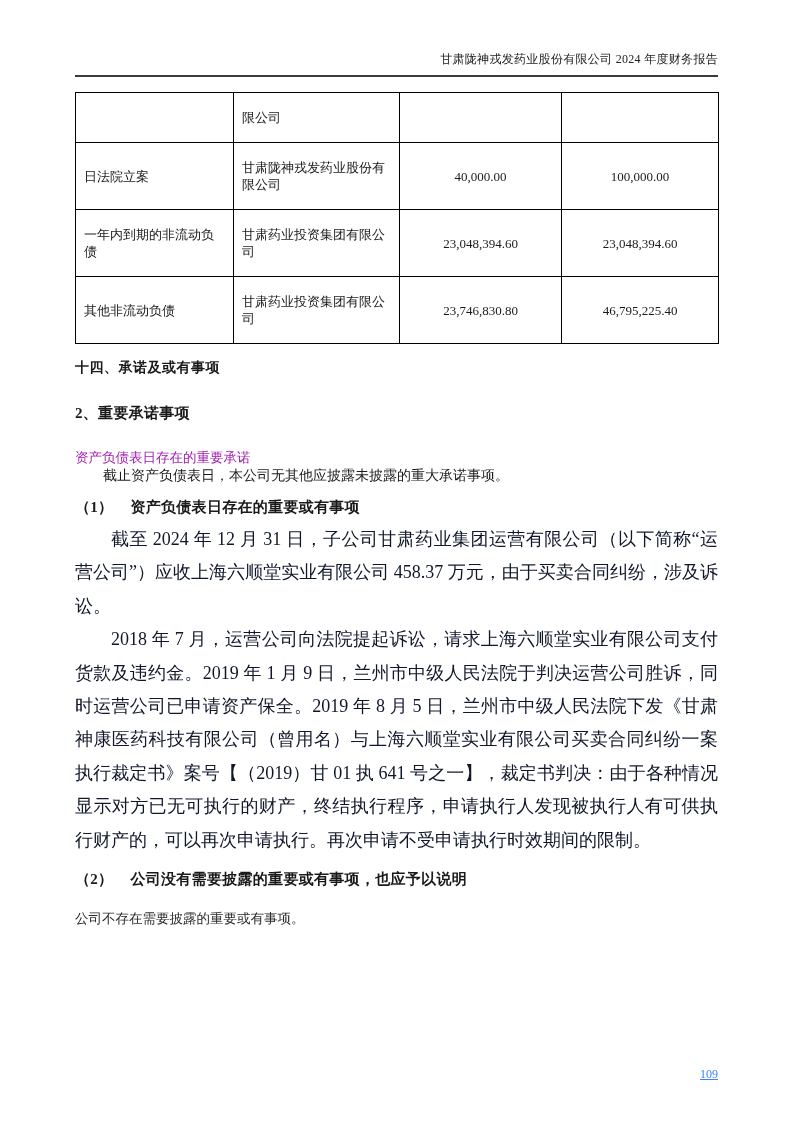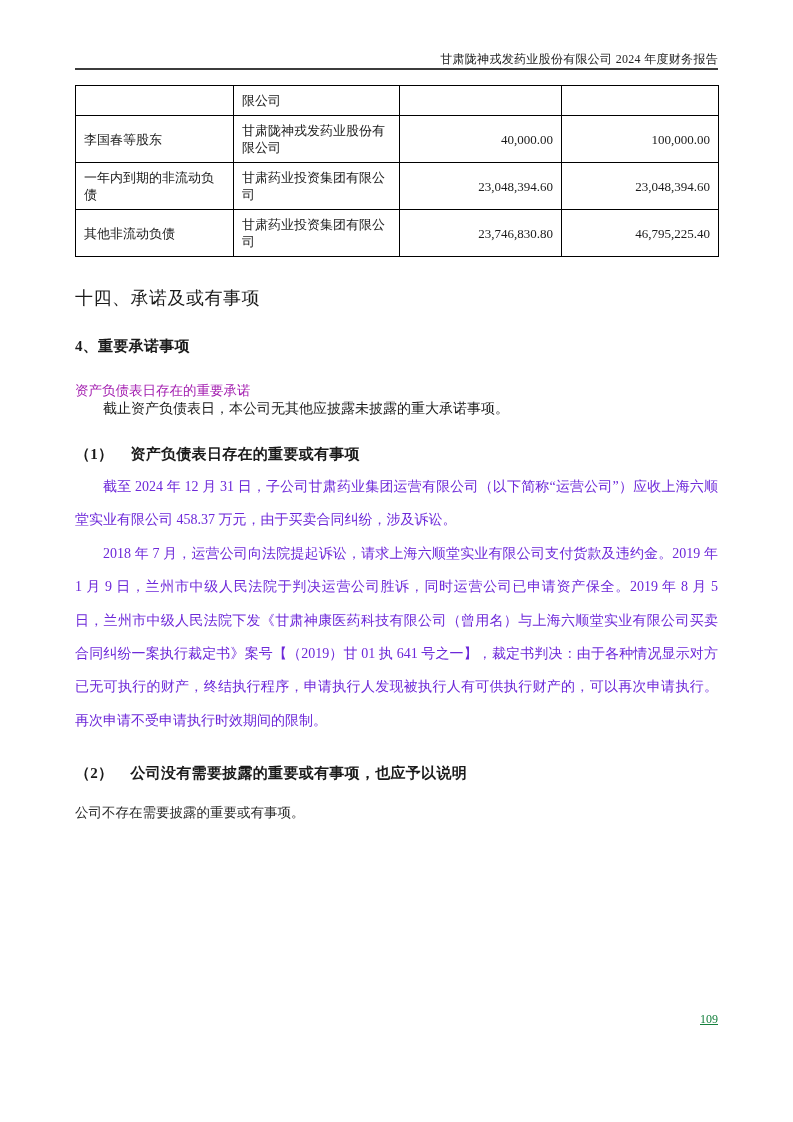--- a/index.html
+++ b/index.html
@@ -12,86 +12,87 @@
     color: #1a1a1a;
     overflow: hidden;
   }
   .content {
     padding: 50px 75px 0 75px;
   }
   .doc-header {
     text-align: right;
     font-size: 12px;
     line-height: 18px;
+    padding-bottom: 7px;
     border-bottom: 2px solid #3c3c3c;
     letter-spacing: 0.3px;
     color: #222;
   }
   table.liab-table {
     margin-top: 15px;
     width: 100%;
     border-collapse: collapse;
     font-size: 13px;
     table-layout: fixed;
   }
   table.liab-table td {
     border: 1px solid #000;
-    padding: 6px 8px;
+    padding: 16px 8px;
     line-height: 17px;
     vertical-align: middle;
     overflow: hidden;
   }
-  td.num { text-align: right; }
+  td.num { text-align: center; }
   .h-main {
-    margin-top: 29px;
-    font-size: 18px;
-    font-weight: normal;
+    margin-top: 15px;
+    font-size: 14px;
+    font-weight: bold;
     letter-spacing: 0.5px;
   }
   .h-sub {
     margin-top: 27px;
     font-size: 15px;
     font-weight: bold;
     letter-spacing: 0.3px;
   }
   .h-num {
-    margin-top: 27px;
+    margin-top: 13px;
     font-size: 15px;
     font-weight: bold;
     letter-spacing: 0.3px;
   }
   .h-num .num-part { margin-right: 17px; }
   .plain-label {
     margin-top: 26px;
     font-size: 13.5px;
     color: #a21caf;
   }
   .s1-text {
     font-size: 14px;
     text-indent: 2em;
   }
   .body-block { margin-top: 6px; }
   .para {
-    font-size: 14px;
+    font-size: 18px;
     line-height: 33.4px;
     text-align: justify;
     text-indent: 2em;
-    color: #6d28d9;
+    color: #0f172a;
   }
   .final-text {
     margin-top: 21px;
     font-size: 13.5px;
     color: #2a2a2a;
   }
   .page-number {
     position: absolute;
-    top: 1012px;
+    top: 1067px;
     right: 75px;
     font-size: 12px;
-    color: #15803d;
+    color: #3b82f6;
     text-decoration: underline;
   }
 </style>
 </head>
 <body>
 
 <div class="content">
 
   <div class="doc-header">甘肃陇神戎发药业股份有限公司 2024 年度财务报告</div>
 
@@ -103,21 +104,21 @@
       <col style="width:157px">
     </colgroup>
     <tbody>
       <tr>
         <td></td>
         <td>限公司</td>
         <td class="num"></td>
         <td class="num"></td>
       </tr>
       <tr>
-        <td>李国春等股东</td>
+        <td>日法院立案</td>
         <td>甘肃陇神戎发药业股份有限公司</td>
         <td class="num">40,000.00</td>
         <td class="num">100,000.00</td>
       </tr>
       <tr>
         <td>一年内到期的非流动负债</td>
         <td>甘肃药业投资集团有限公司</td>
         <td class="num">23,048,394.60</td>
         <td class="num">23,048,394.60</td>
       </tr>
@@ -125,21 +126,21 @@
         <td>其他非流动负债</td>
         <td>甘肃药业投资集团有限公司</td>
         <td class="num">23,746,830.80</td>
         <td class="num">46,795,225.40</td>
       </tr>
     </tbody>
   </table>
 
   <div class="h-main">十四、承诺及或有事项</div>
 
-  <div class="h-sub">4、重要承诺事项</div>
+  <div class="h-sub">2、重要承诺事项</div>
 
   <div class="plain-label">资产负债表日存在的重要承诺</div>
 
   <div class="s1-text">截止资产负债表日，本公司无其他应披露未披露的重大承诺事项。</div>
 
 
   <div class="h-num">
     <span class="num-part">（1）</span><span>资产负债表日存在的重要或有事项</span>
   </div>
 

